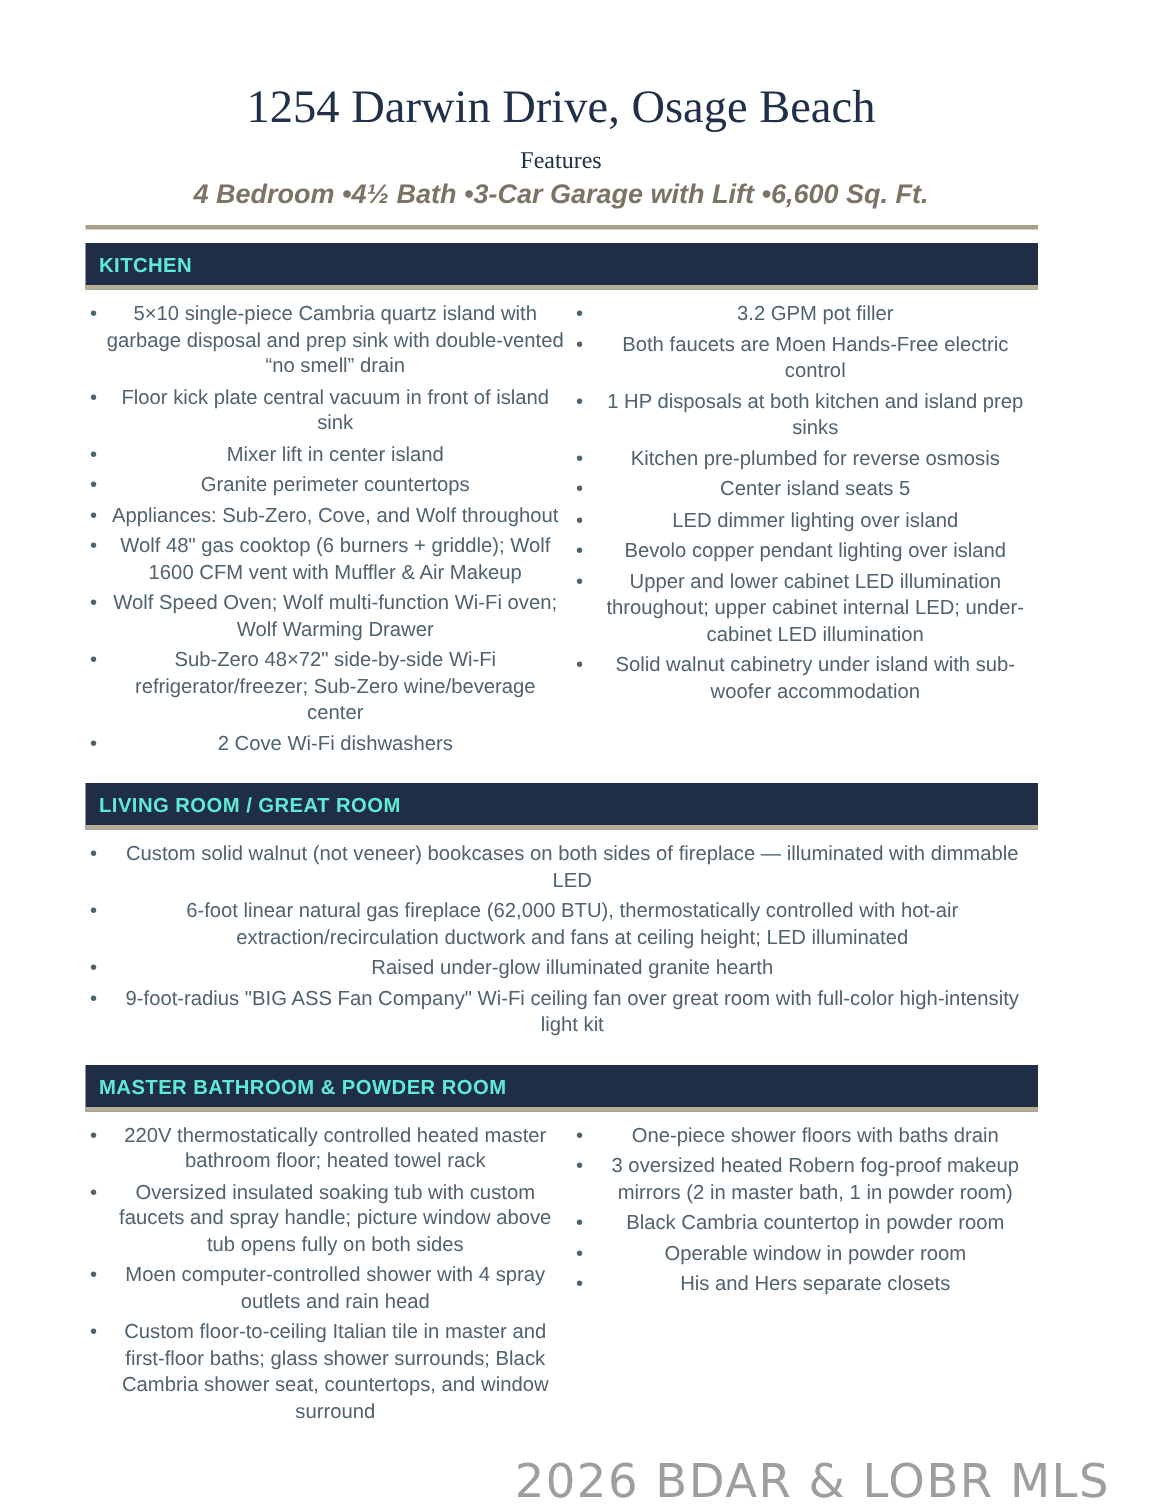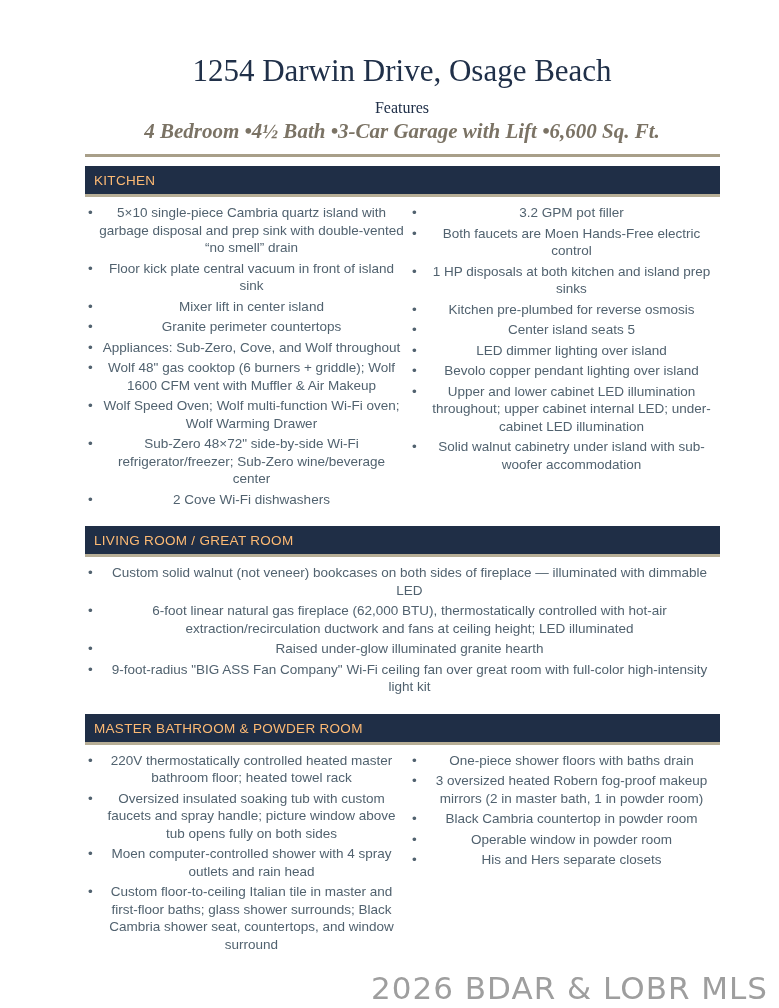--- a/index.html
+++ b/index.html
@@ -8,43 +8,42 @@
     --barUnderline:#b7ae96;
     --body:#51626f;
     --title:#203049;
     --summary:#7b7365;
     --wm:#9e9e9e;
   }
   html,body{margin:0;padding:0;background:#fff;}
   .page{
     width:748px;height:1008px;position:relative;background:#fff;overflow:hidden;
     font-family:"Liberation Sans", sans-serif;
-    padding-left:28px;
   }
   .header{text-align:center;padding-top:54px;}
   .title{
     font-family:"Liberation Serif", serif;font-size:31px;font-weight:400;
     color:var(--title);line-height:1.08;margin:0;
   }
   .subtitle{
     font-family:"Liberation Serif", serif;font-size:16px;color:var(--title);
     margin-top:12px;
   }
   .summary{
-    font-family:Liberation Serif, serif;font-size:21px;font-weight:700;font-style:italic;
+    font-family:Liberation Sans, sans-serif;font-size:18px;font-weight:700;font-style:italic;
     color:var(--summary);margin-top:2px;
   }
   .rule{margin:10px 56px 0 57px;height:3px;background:var(--tanRule);border:none;}
   .content{margin:0 56px 0 57px;}
   .section{margin-top:12px;}
   .section:first-child{margin-top:9px;}
   .bar{
     background:var(--navy);height:28px;line-height:29px;padding-left:9px;
     border-bottom:3px solid var(--barUnderline);
-    color:#fdba74;font-weight:400;font-size:13.5px;letter-spacing:0.3px;
+    color:#5eead4;font-weight:700;font-size:13.5px;letter-spacing:0.3px;
   }
   .cols{padding:7px 0 3px 2px;}
   .cols.two{display:grid;grid-template-columns:317px 1fr;column-gap:7px;}
   ul.features{
     list-style:none;margin:0;padding:0;
     font-size:13.5px;line-height:17.5px;color:var(--body);
   }
   ul.features li{padding-left:12px;position:relative;margin-bottom:3px;text-align:center;}
   ul.features li::before{content:"\2022";position:absolute;left:1px;}
   .watermark{

